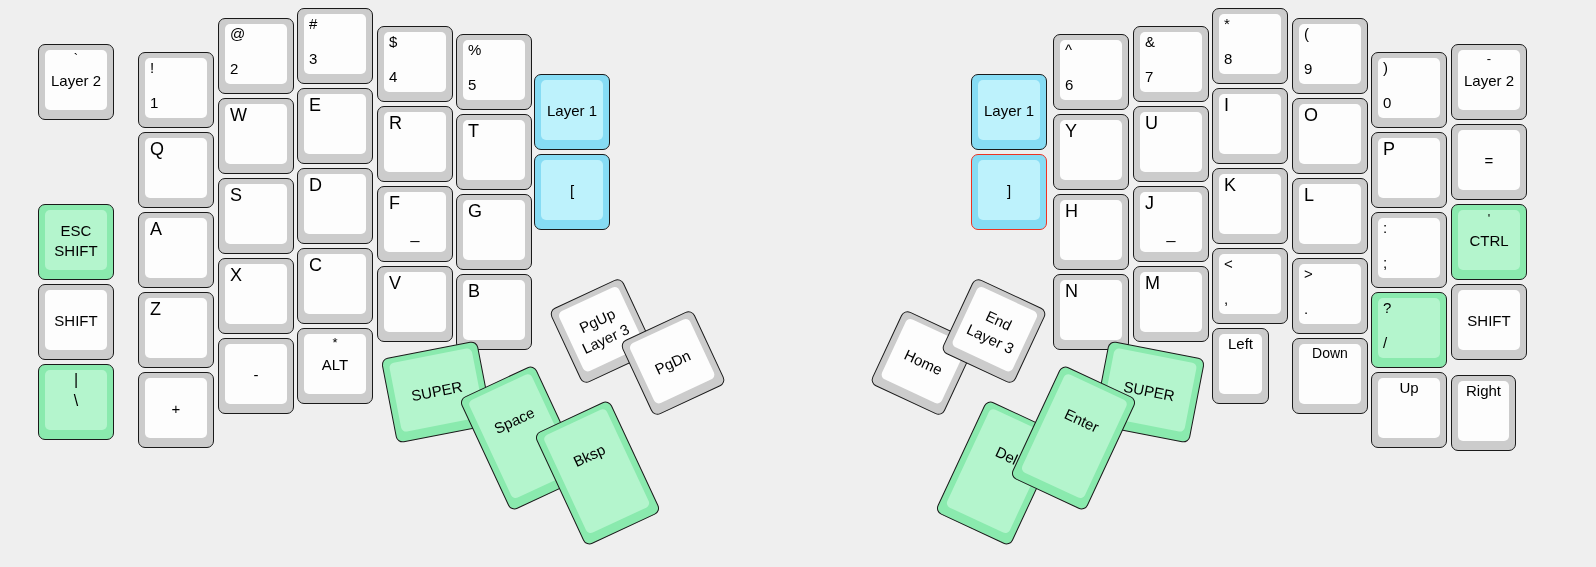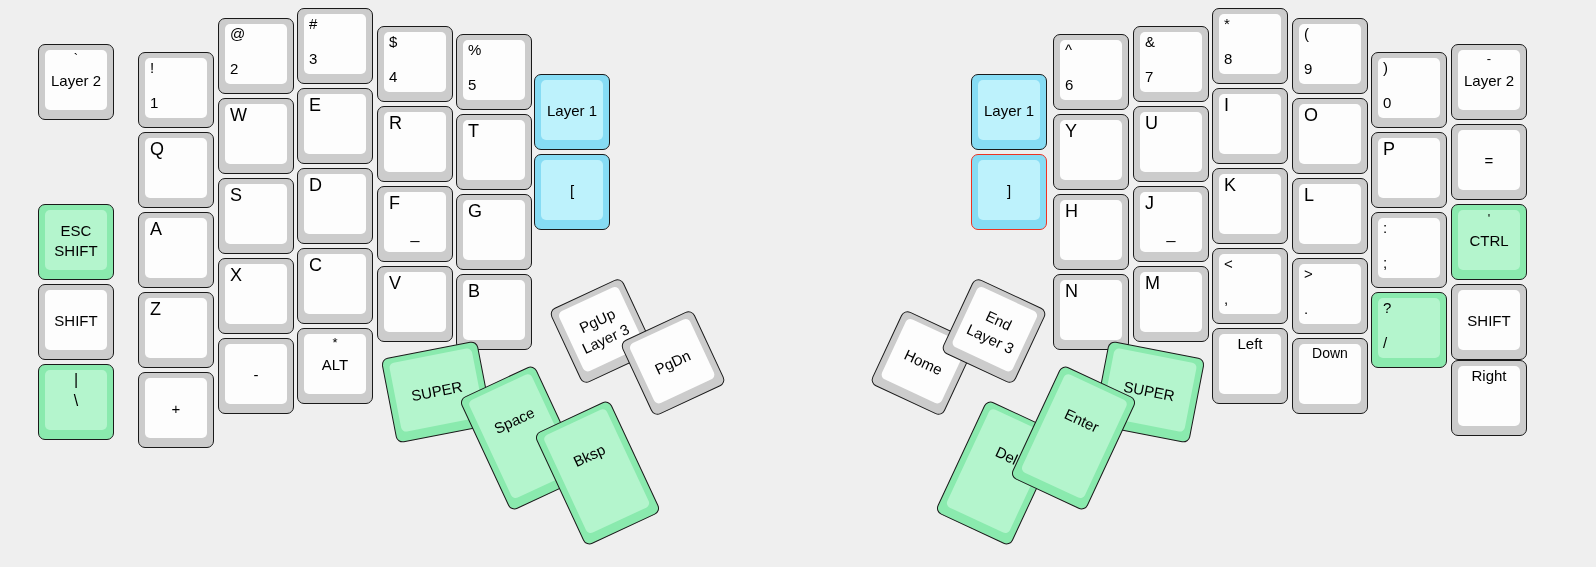--- a/index.html
+++ b/index.html
@@ -252,21 +252,21 @@
     </div>
     <div class="key" style="left: 1212px; top: 168px; width: 76px; height: 76px;">
       <div class="cap"></div>
       <div class="lg tl" style="font-size: 18px;">K</div>
     </div>
     <div class="key" style="left: 1212px; top: 248px; width: 76px; height: 76px;">
       <div class="cap"></div>
       <div class="lg tl">&lt;</div>
       <div class="lg bl">,</div>
     </div>
-    <div class="key" style="left: 1212px; top: 328px; width: 76px; height: 76px;">
+    <div class="key" style="left: 1212px; top: 328px; width: 57px; height: 76px;">
       <div class="cap"></div>
       <div class="lg tc" style="font-size: 15px;">Left</div>
     </div>
     <div class="key" style="left: 1292px; top: 18px; width: 76px; height: 76px;">
       <div class="cap"></div>
       <div class="lg tl">(</div>
       <div class="lg bl">9</div>
     </div>
     <div class="key" style="left: 1292px; top: 98px; width: 76px; height: 76px;">
       <div class="cap"></div>
@@ -297,39 +297,43 @@
     <div class="key" style="left: 1371px; top: 212px; width: 76px; height: 76px;">
       <div class="cap"></div>
       <div class="lg tl">:</div>
       <div class="lg bl">;</div>
     </div>
     <div class="key green" style="left: 1371px; top: 292px; width: 76px; height: 76px;">
       <div class="cap"></div>
       <div class="lg tl">?</div>
       <div class="lg bl">/</div>
     </div>
+    <div class="key" style="left: 1371px; top: 372px; width: 76px; height: 76px;">
+      <div class="cap"></div>
+      <div class="lg tc" style="font-size: 15px;">Up</div>
+    </div>
     <div class="key" style="left: 1451px; top: 44px; width: 76px; height: 76px;">
       <div class="cap"></div>
       <div class="lg tc" style="font-size: 13px;">-</div>
       <div class="lg cc">Layer 2</div>
     </div>
     <div class="key" style="left: 1451px; top: 124px; width: 76px; height: 76px;">
       <div class="cap"></div>
       <div class="lg cc">=</div>
     </div>
     <div class="key green" style="left: 1451px; top: 204px; width: 76px; height: 76px;">
       <div class="cap"></div>
       <div class="lg tc" style="font-size: 13px;">'</div>
       <div class="lg cc">CTRL</div>
     </div>
     <div class="key" style="left: 1451px; top: 284px; width: 76px; height: 76px;">
       <div class="cap"></div>
       <div class="lg cc">SHIFT</div>
     </div>
-    <div class="key" style="left: 1451px; top: 360px; width: 76px; height: 76px; padding-left: 20px;">
+    <div class="key" style="left: 1451px; top: 375px; width: 65px; height: 76px; padding-left: 20px;">
       <div class="cap"></div>
       <div class="lg tc" style="font-size: 15px;">Right</div>
     </div>
     <div class="key green" style="left: 388px; top: 349px; width: 98px; height: 86px; transform: rotate(-11deg);">
       <div class="cap"></div>
       <div class="lg cc2">SUPER</div>
     </div>
     <div class="key" style="left: 562px; top: 290px; width: 80px; height: 82px; transform: rotate(-25deg);">
       <div class="cap"></div>
       <div class="lg cc2">PgUp

